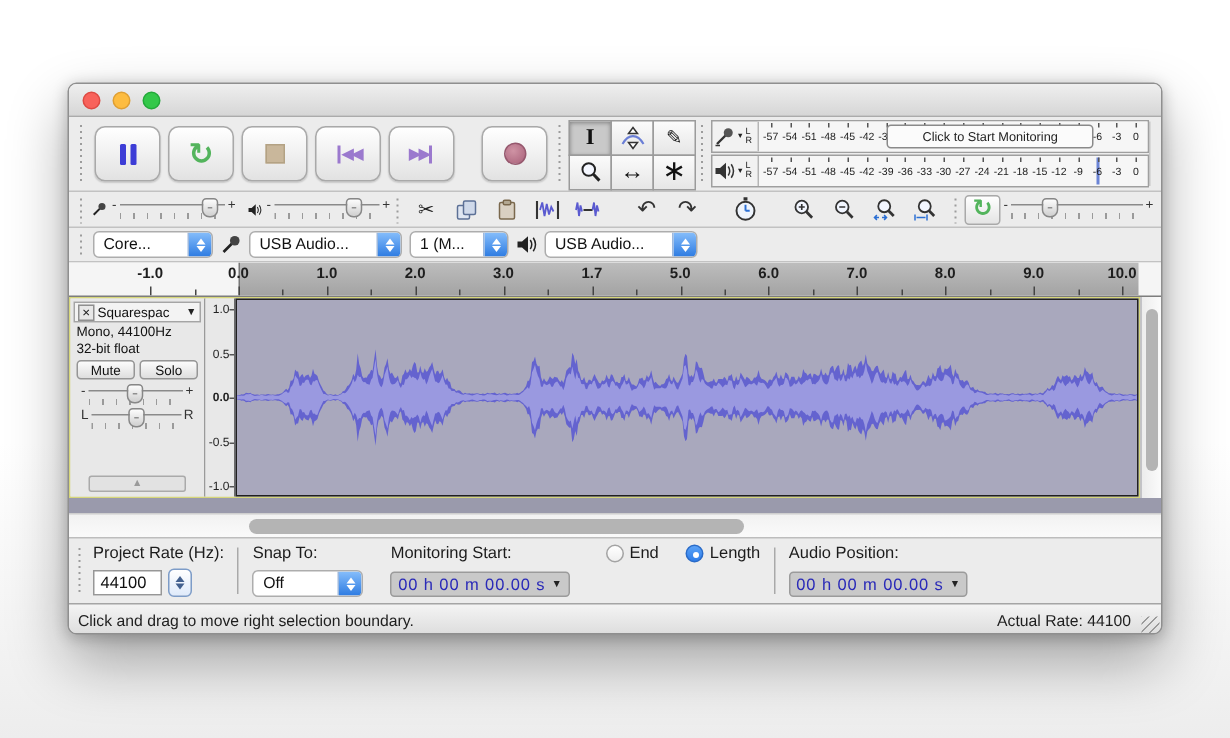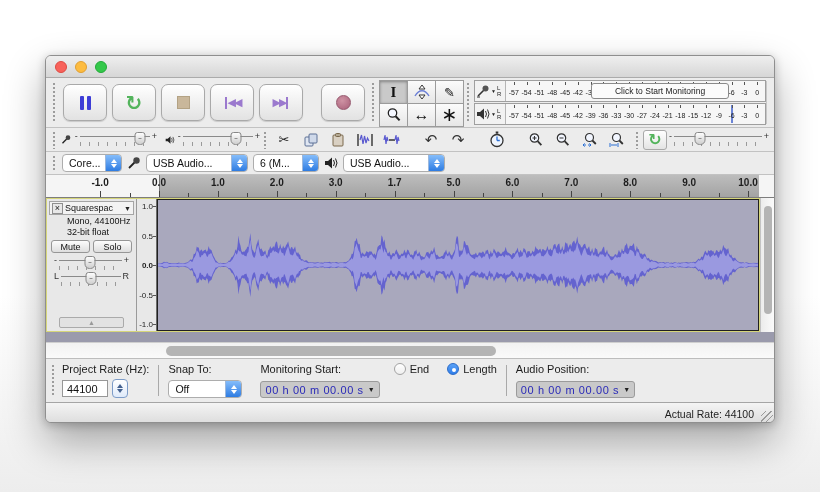--- a/index.html
+++ b/index.html
@@ -96,21 +96,21 @@
   .rtick { position:absolute; bottom:0; width:1px; background:#444; }
 
   
   .trackarea { height:134px; flex:0 0 134px; display:flex; background:#9a9aac; }
   .track { flex:1; display:flex; border:1px solid #d6d67a; background:#e8e8e8; }
   .tpanel { width:90px; flex:0 0 90px; background:#e8e8e8; border-right:1px solid #9a9a9a; display:flex; flex-direction:column; font-size:9px; color:#111; }
   .tp-title { display:flex; align-items:center; gap:2px; border:1px solid #a5a5a5; background:#f3f3f3; margin:2px 2px 1px 2px; height:14px; padding:0 2px; }
   .tp-close { width:11px; height:11px; border:1px solid #8f8f8f; background:#e8e8e8; font-size:9px; line-height:9px; text-align:center; color:#222; }
   .tp-name { flex:1; white-space:nowrap; overflow:hidden; font-size:9px; }
   .tp-dd { font-size:7px; color:#222; }
-  .tp-info { margin-left:20px; line-height:11px; white-space:nowrap; }
+  .tp-info { margin-left:4px; line-height:11px; white-space:nowrap; }
   .msrow { display:flex; gap:3px; margin:2px 4px; }
   .msbtn { flex:1; height:13px; border:1px solid #969696; border-radius:3px; background:linear-gradient(#fcfcfc,#dedede);
     font-size:9px; display:flex; align-items:center; justify-content:center; color:#111; }
   .psl { margin:1px 7px 0 7px; }
   .psl .strack { flex:1; }
   .collapsebtn { margin:auto 12px 3px 12px; height:11px; border:1px solid #aaa; border-radius:2px; background:#e2e2e2;
     display:flex; align-items:center; justify-content:center; color:#9a9a9a; font-size:7px; }
   .vruler { width:20px; flex:0 0 20px; position:relative; background:#e8e8e8; border-right:1px solid #6b6b6b; }
   .vlab { position:absolute; right:3px; transform:translateY(-50%); font-size:8px; color:#222; white-space:nowrap; }
   .vlab.zero { font-weight:bold; }
@@ -456,40 +456,40 @@
             <div class="sthumb" style="left: 30%;"></div>
           </div>
         <span class="sl-sign">+</span>
       </div>
     </div>
   </div>
 
   <div class="trow trow3">
     <div class="grip" style="height:16px"></div>
     <div class="devbar">
-      <div class="mselect" style="width:60px">
+      <div class="mselect" style="width:80px">
         <span>Core...</span>
         <span class="mstep">
             <i class="up"></i>
             <i class="dn"></i>
           </span>
       </div>
       <svg width="14" height="14" viewBox="0 0 14 14">
         <line x1="2" y1="12" x2="8" y2="6" stroke="#222" stroke-width="1.8"></line>
         <circle cx="9.5" cy="4.5" r="3.2" fill="#444"></circle>
       </svg>
       <div class="mselect" style="width:102px">
         <span>USB Audio...</span>
         <span class="mstep">
             <i class="up"></i>
             <i class="dn"></i>
           </span>
       </div>
       <div class="mselect" style="width:66px">
-        <span>6 (M...</span>
+        <span>1 (M...</span>
         <span class="mstep">
             <i class="up"></i>
             <i class="dn"></i>
           </span>
       </div>
       <svg width="14" height="14" viewBox="0 0 14 14">
         <path d="M1,5 h3 l4,-3.5 v11 l-4,-3.5 h-3 z" fill="#222"></path>
         <path d="M9.5,4 q2,3 0,6 M11.5,2.5 q3,4.5 0,9" stroke="#222" fill="none" stroke-width="1"></path>
       </svg>
       <div class="mselect" style="width:102px">
@@ -625,36 +625,37 @@
           </span>
       </div>
     </div>
     <div class="sgroup" style="margin-left:14px">
       <div class="slabel">Monitoring Start:</div>
       <div class="timectl">
         <span>00 h 00 m 00.00 s</span>
         <span class="dd">▼</span>
       </div>
     </div>
-    <div class="sgroup" style="margin-left:10px">
+    <div class="sgroup" style="margin-left:20px">
       <div class="radiorow">
         <span class="radio" id="end-radio"></span>
         <span>End</span>
         <span class="radspace"></span>
         <span class="radio on" id="length-radio"></span>
         <span>Length</span>
       </div>
     </div>
     <div class="vdiv"></div>
     <div class="sgroup">
       <div class="slabel">Audio Position:</div>
       <div class="timectl">
         <span>00 h 00 m 00.00 s</span>
         <span class="dd">▼</span>
       </div>
     </div>
   </div>
 
   <div class="statusbar">
+    <span>Click and drag to move right selection boundary.</span>
     <span class="statusright">Actual Rate: 44100</span>
     <span class="rgrip"></span>
   </div>
 </div>
 
 </body></html>

